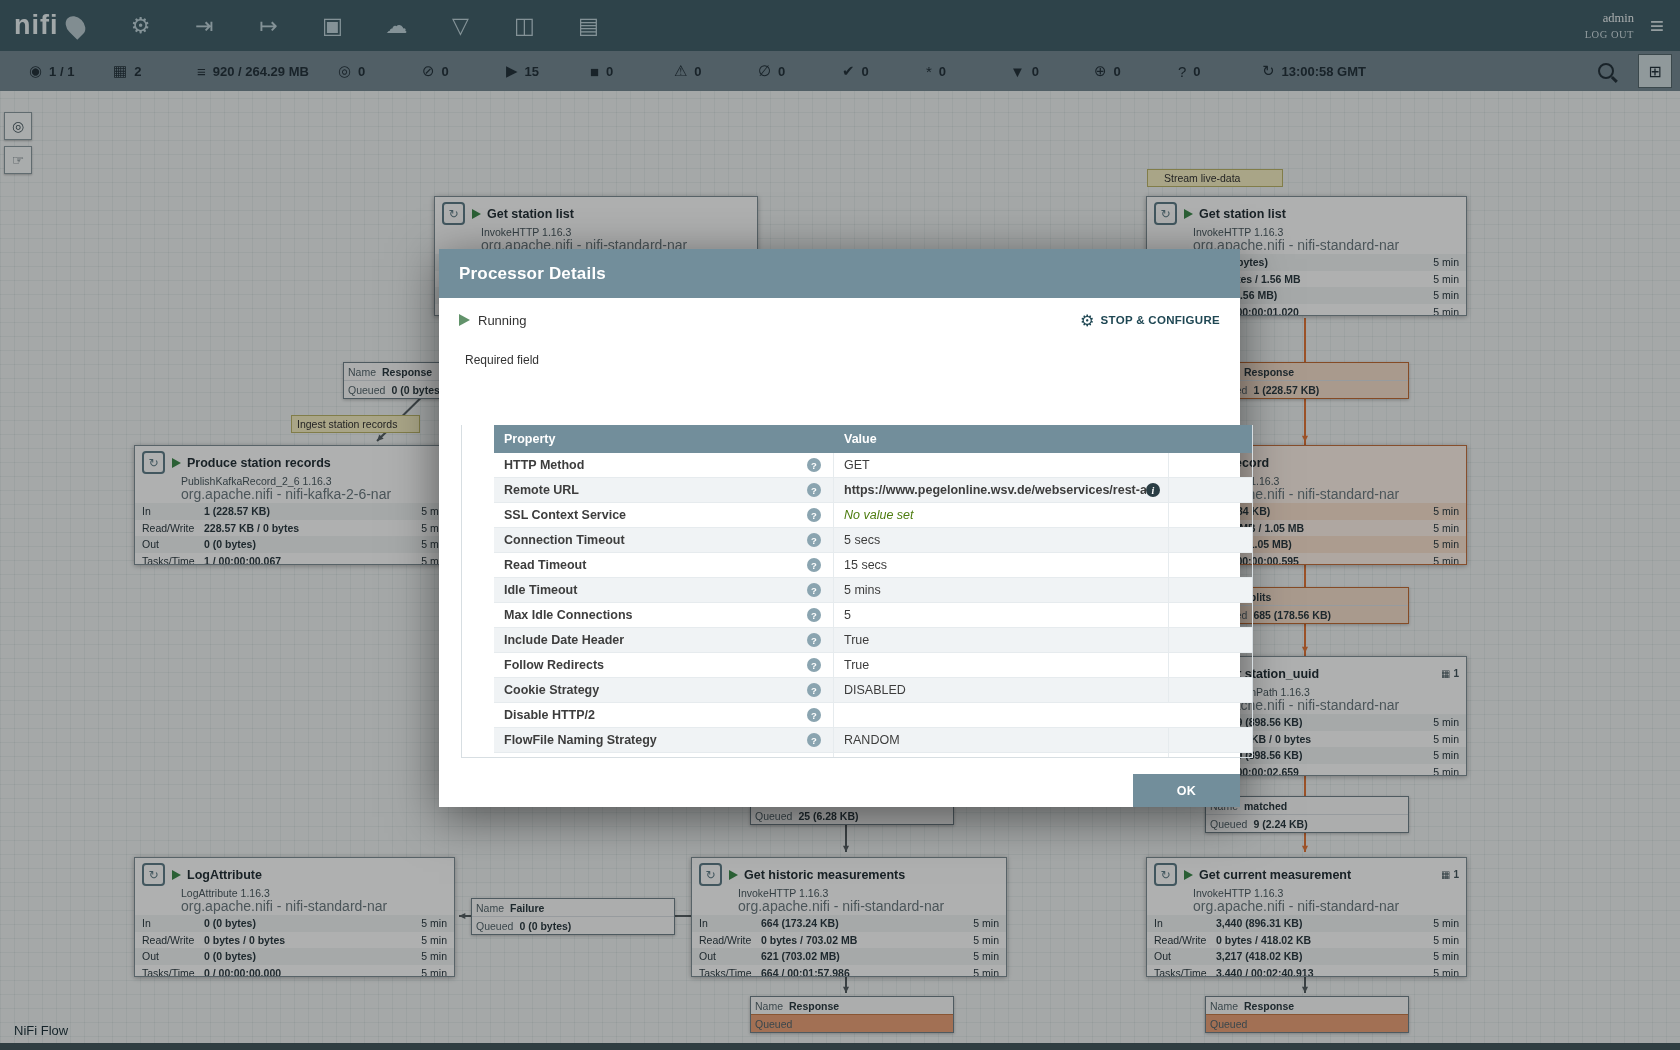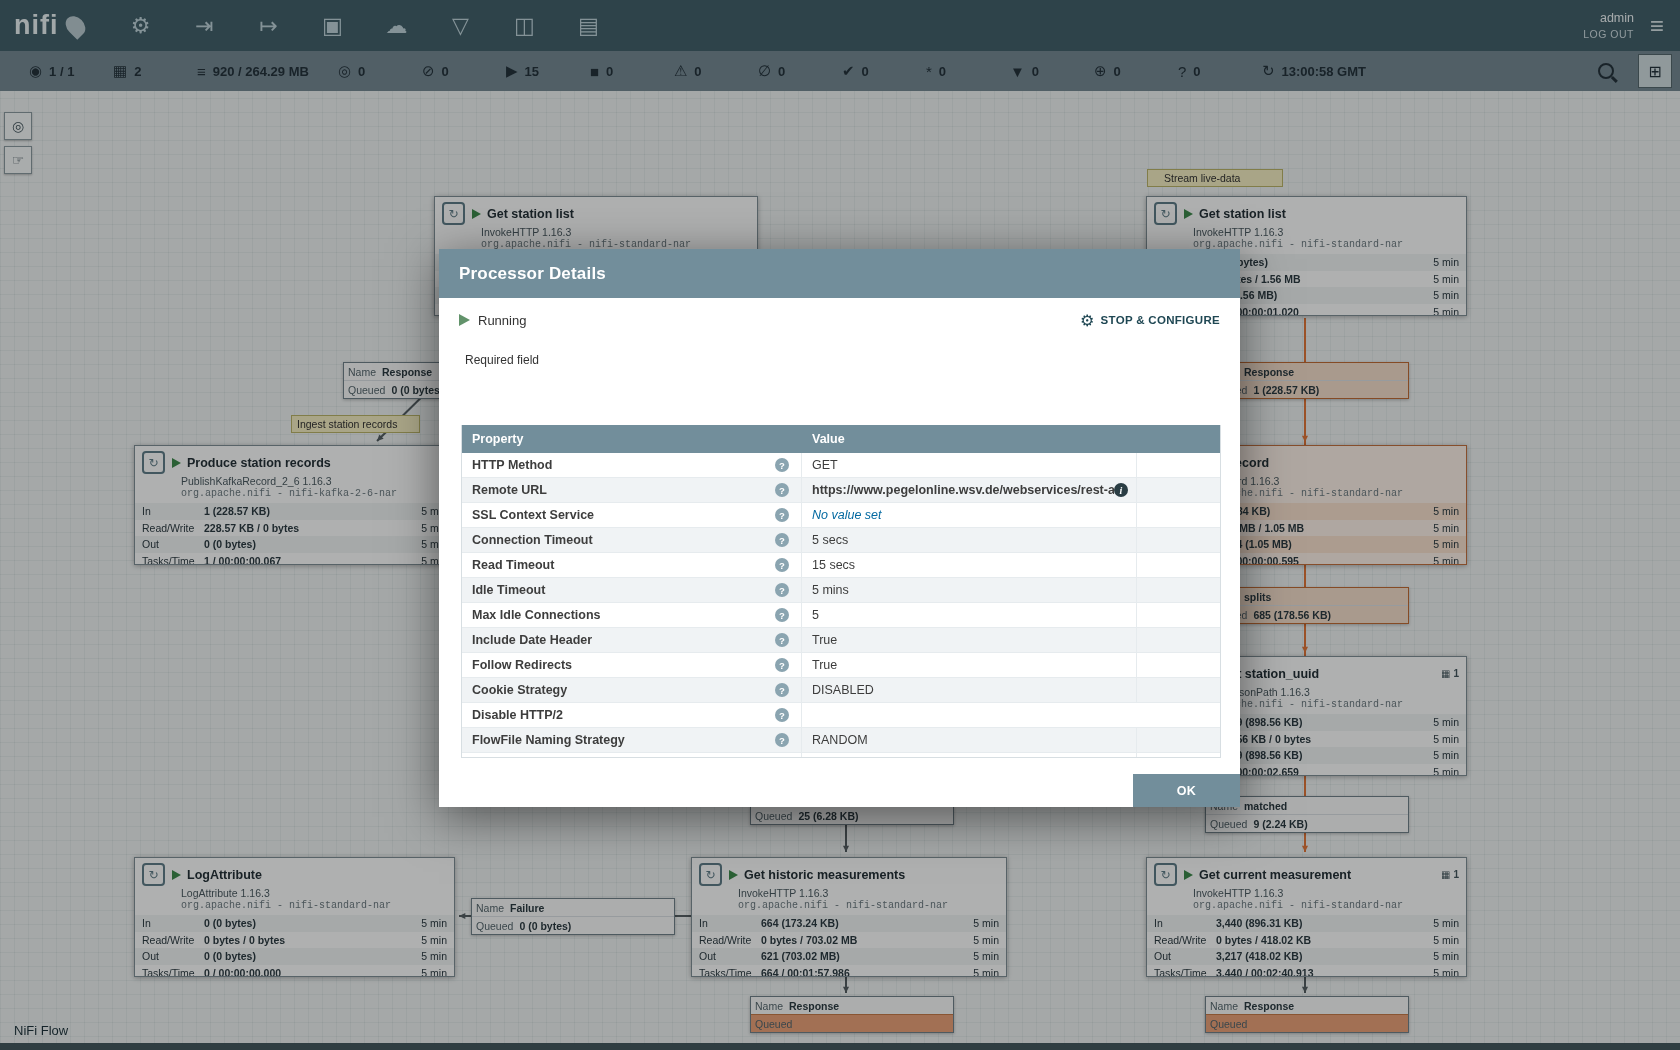--- a/index.html
+++ b/index.html
@@ -23,21 +23,21 @@
   .processor{position:absolute;height:120px;background:#fbfcfc;border:1px solid #7e8f96;
     box-shadow:0 1px 5px rgba(0,0,0,.3);overflow:hidden;box-sizing:border-box;}
   .p-head{display:flex;align-items:center;height:25px;padding:4px 7px 0 7px;}
   .p-icon{flex:none;width:19px;height:19px;border:2px solid #5f7d88;border-radius:4px;color:#5f7d88;
     font-size:12px;display:flex;align-items:center;justify-content:center;margin-right:7px;}
   .p-state{flex:none;width:0;height:0;border-left:9px solid #3e8a4d;border-top:5px solid transparent;
     border-bottom:5px solid transparent;margin-right:6px;}
   .p-title{font-size:12.5px;font-weight:bold;color:#253238;white-space:nowrap;}
   .p-badge{margin-left:auto;font-size:10px;color:#44565e;display:flex;gap:3px;align-items:center;font-weight:bold;}
   .p-type{font-size:10.5px;color:#4a5a61;margin-left:46px;line-height:13px;white-space:nowrap;}
-  .p-bundle{font-size:10px;color:#6b7a80;margin-left:46px;line-height:12px;white-space:nowrap;font-family:Liberation Mono, monospace;}
+  .p-bundle{font-size:14px;color:#6b7a80;margin-left:46px;line-height:12px;white-space:nowrap;}
   .p-stats{margin-top:3px;}
   .s-row{display:flex;height:16.5px;align-items:center;font-size:10.5px;padding:0 7px;color:#2c3b42;}
   .s-row:nth-child(odd){background:#eef2f3;}
   .s-label{flex:none;width:62px;}
   .s-val{font-weight:bold;white-space:nowrap;}
   .s-time{margin-left:auto;padding-left:6px;}
   .processor.tint{background:#fbf0e7;border-color:#c0703f;}
   .processor.tint .s-row:nth-child(odd){background:#f6e0cd;}
 
   
@@ -55,21 +55,21 @@
     padding:2px 5px;white-space:nowrap;overflow:hidden;box-sizing:border-box;}
 
   
   #topbar{position:absolute;top:0;left:0;right:0;height:51px;background:#42606a;display:flex;align-items:center;z-index:3;}
   .logo{margin-left:14px;color:#e9f1f3;font-size:27px;font-weight:bold;letter-spacing:1px;display:flex;align-items:center;}
   .logo-drop{width:17px;height:22px;background:#c6d6db;border-radius:50% 50% 50% 0;transform:rotate(-45deg);
     margin-left:8px;opacity:.9;}
   .toolbar{display:flex;margin-left:42px;gap:34px;align-items:center;}
   .tool{font-size:22px;color:#bdd2d9;width:30px;text-align:center;cursor:grab;}
   .user-area{margin-left:auto;margin-right:16px;display:flex;align-items:center;gap:16px;}
-  .user-stack{text-align:right;}
+  .user-stack{text-align:right;font-family:Liberation Serif, serif;}
   .username{font-size:12.5px;color:#eef4f6;}
   .logout{font-size:10.5px;letter-spacing:.5px;color:#cfdde2;margin-top:3px;cursor:pointer;margin-left:44px;}
   .hamburger{font-size:24px;color:#d6e2e6;cursor:pointer;line-height:1;}
 
   
   #statusbar{position:absolute;top:51px;left:0;right:0;height:40px;background:#748892;display:flex;
     align-items:center;color:#24333c;z-index:3;}
   #sb-items{display:flex;align-items:center;}
   .sb-item{display:flex;align-items:center;gap:7px;margin-left:29px;min-width:55px;font-size:13px;font-weight:bold;}
   .sb-icon{font-size:15px;font-weight:normal;}
@@ -93,34 +93,34 @@
   .stop-config{margin-left:auto;display:flex;align-items:center;gap:6px;font-size:11.5px;font-weight:bold;
     color:#1f4753;letter-spacing:.3px;cursor:pointer;}
   .sc-icon{font-size:16px;}
   .dlg-tabs{display:flex;align-items:flex-end;margin:7px 22px 0 22px;border-bottom:1px solid #c4ced3;height:37px;}
   .tab{height:29px;display:flex;align-items:center;padding:0 17px;font-size:12px;font-weight:bold;color:#2e7795;
     background:#e7ecef;border:1px solid #d3dade;border-bottom:none;margin-right:2px;cursor:pointer;box-sizing:border-box;}
   .tab.active{height:37px;background:#fff;color:#254b57;border:1px solid #c4ced3;border-bottom:1px solid #fff;
     margin-bottom:-1px;}
   .required-note{margin:11px 0 0 26px;font-size:12px;color:#333;}
   .prop-table{position:absolute;left:22px;top:176px;width:758px;height:332px;overflow:hidden;
-    border:1px solid #d7dee2;border-top:none;box-sizing:content-box;}
+    border:1px solid #d7dee2;border-top:none;box-sizing:content-box;padding-left:32px;}
   .pt-header{display:flex;height:28px;background:#728e9b;color:#fff;font-size:12.5px;font-weight:bold;align-items:center;}
   .h-prop{width:340px;padding-left:10px;box-sizing:border-box;flex:none;}
   .h-val{padding-left:10px;}
   .pt-row{display:flex;height:24px;align-items:stretch;border-bottom:1px solid #e6ebee;font-size:12.5px;color:#3d3d3d;}
   .pt-body .pt-row:nth-child(even){background:#f0f3f5;}
   .c-prop{width:340px;flex:none;display:flex;align-items:center;padding-left:10px;box-sizing:border-box;
     border-right:1px solid #e6ebee;}
   .p-name{font-weight:bold;white-space:nowrap;}
   .help-icon{margin-left:auto;margin-right:12px;flex:none;width:14px;height:14px;border-radius:50%;background:#8aa4b0;
     color:#fff;font-size:9.5px;font-weight:bold;display:flex;align-items:center;justify-content:center;cursor:help;}
   .c-val{width:335px;flex:none;padding-left:10px;box-sizing:border-box;display:flex;align-items:center;
     border-right:1px solid #e6ebee;}
-  .c-val.muted .value-text{font-style:italic;color:#0369a1;}
+  .c-val.muted .value-text{font-style:italic;color:#4d7c0f;}
   .c-val .url{font-weight:bold;white-space:nowrap;overflow:hidden;}
   .info-icon{margin-left:auto;margin-right:8px;flex:none;width:14px;height:14px;border-radius:50%;background:#2a3d44;
     color:#fff;font-size:10px;font-weight:bold;font-style:italic;display:flex;align-items:center;justify-content:center;
     font-family:"Liberation Serif",serif;cursor:pointer;}
   .c-gutter{flex:1;}
   .ok-btn{position:absolute;right:0;bottom:0;width:107px;height:33px;background:#728e9b;color:#fff;font-size:12.5px;
     font-weight:bold;display:flex;align-items:center;justify-content:center;cursor:pointer;letter-spacing:.4px;}
 </style>
 </head>
 <body>

